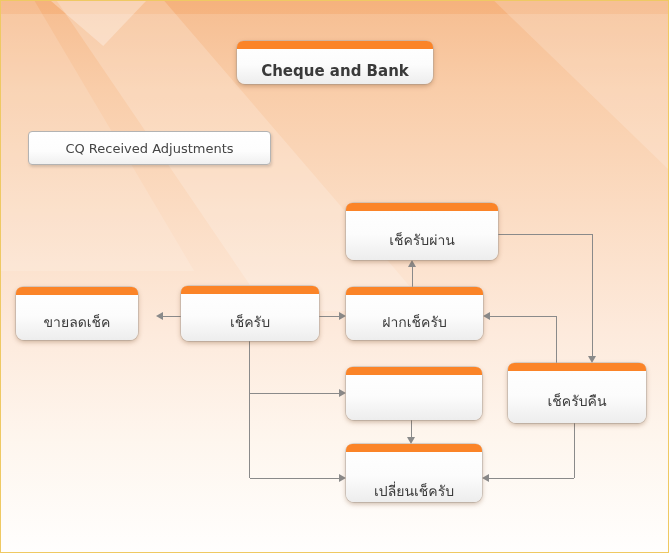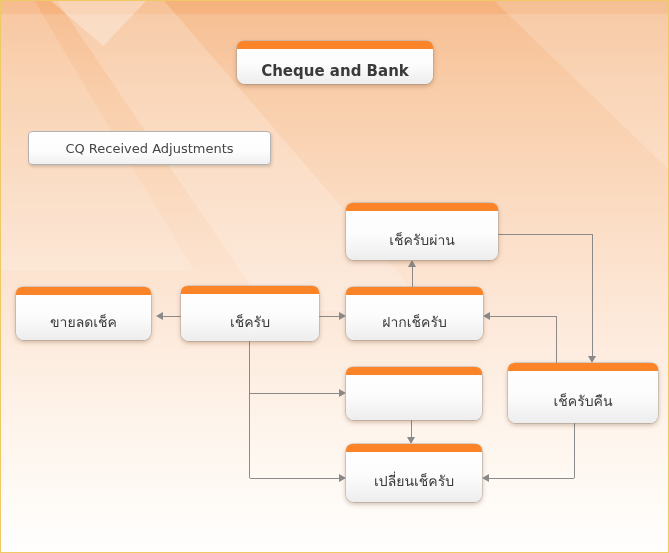--- a/index.html
+++ b/index.html
@@ -93,42 +93,42 @@
 
   <div class="node plain" style="left:27px; top:130px; width:243px; height:34px;">
     <span>CQ Received Adjustments</span>
   </div>
 
   <div class="node" style="left:345px; top:202px; width:152px; height:57px;">
     <div class="bar"></div>
     <span>เช็ครับผ่าน</span>
   </div>
 
-  <div class="node" style="left:15px; top:286px; width:135px; height:53px;font-family:Liberation Serif, serif;">
+  <div class="node" style="left:15px; top:286px; width:122px; height:53px;font-family:Liberation Serif, serif;">
     <div class="bar"></div>
     <span>ขายลดเช็ค</span>
   </div>
 
   <div class="node" style="left:180px; top:285px; width:138px; height:55px;text-align:center;">
     <div class="bar"></div>
     <span>เช็ครับ</span>
   </div>
 
   <div class="node" style="left:345px; top:286px; width:137px; height:53px;font-family:Liberation Serif, serif;">
     <div class="bar"></div>
     <span>ฝากเช็ครับ</span>
   </div>
 
   <div class="node" style="left:345px; top:366px; width:136px; height:53px;">
     <div class="bar"></div>
   </div>
 
-  <div class="node" style="left:507px; top:362px; width:150px; height:60px;">
+  <div class="node" style="left:507px; top:362px; width:138px; height:60px;">
     <div class="bar"></div>
     <span>เช็ครับคืน</span>
   </div>
 
-  <div class="node" style="left:345px; top:443px; width:136px; height:58px;">
+  <div class="node" style="left:345px; top:443px; width:136px; height:58px;align-items:flex-end;">
     <div class="bar"></div>
     <span>เปลี่ยนเช็ครับ</span>
   </div>
 
 </div>
 
 </body></html>

